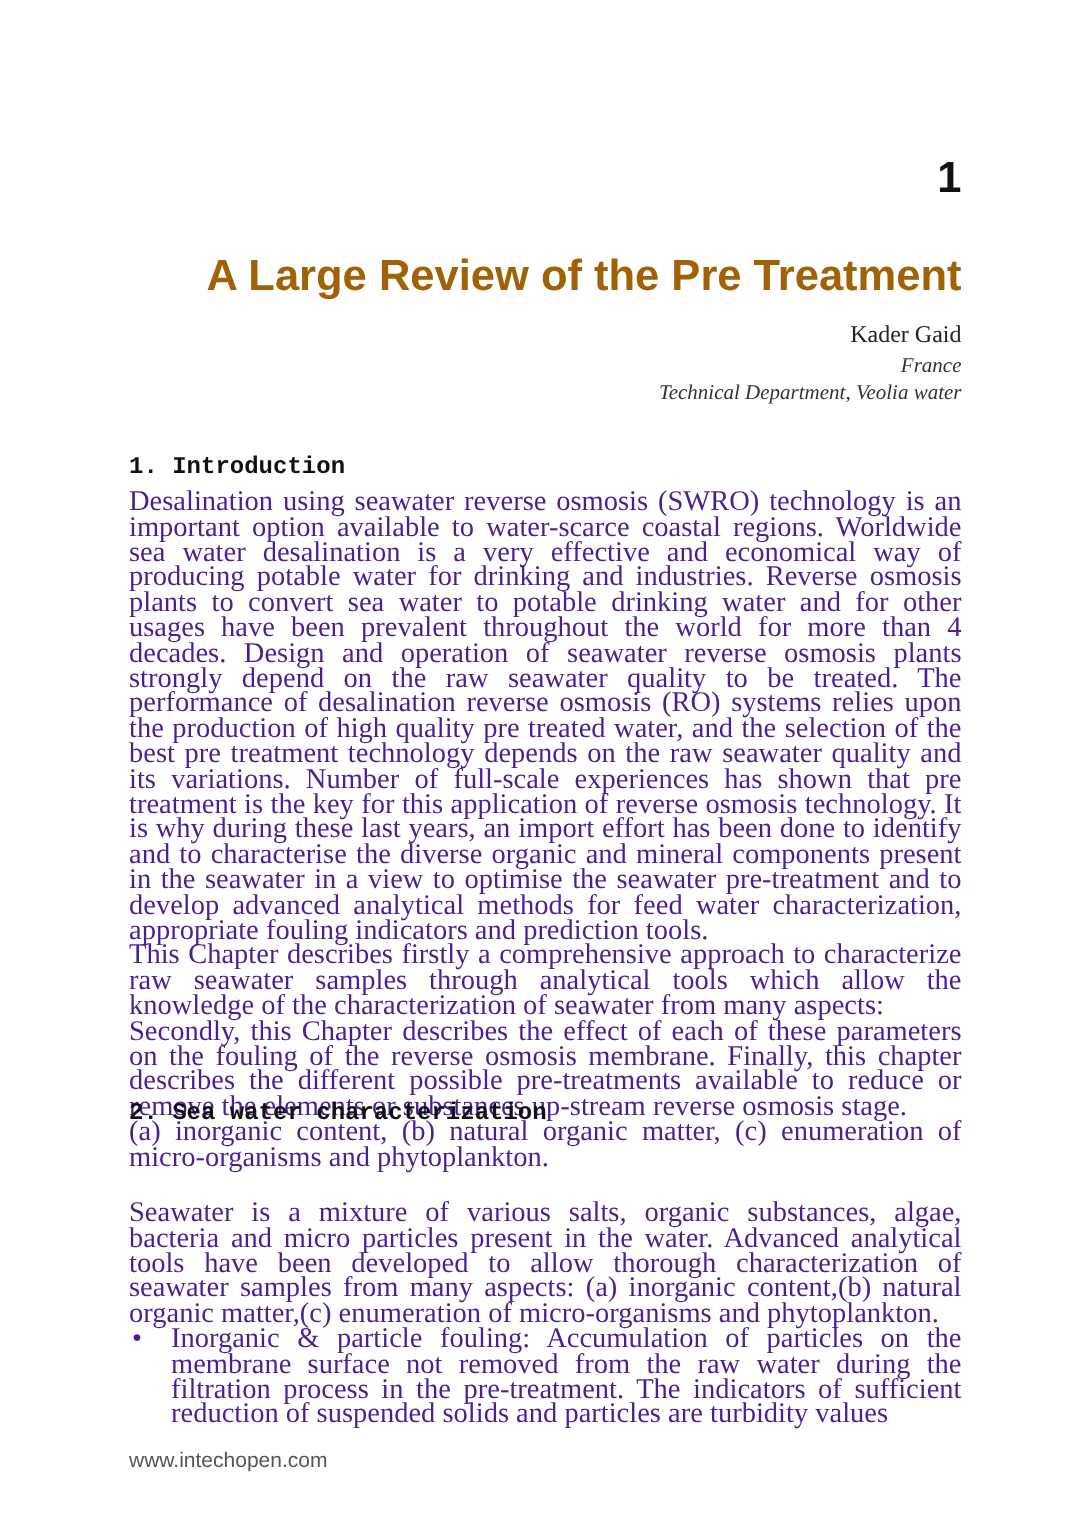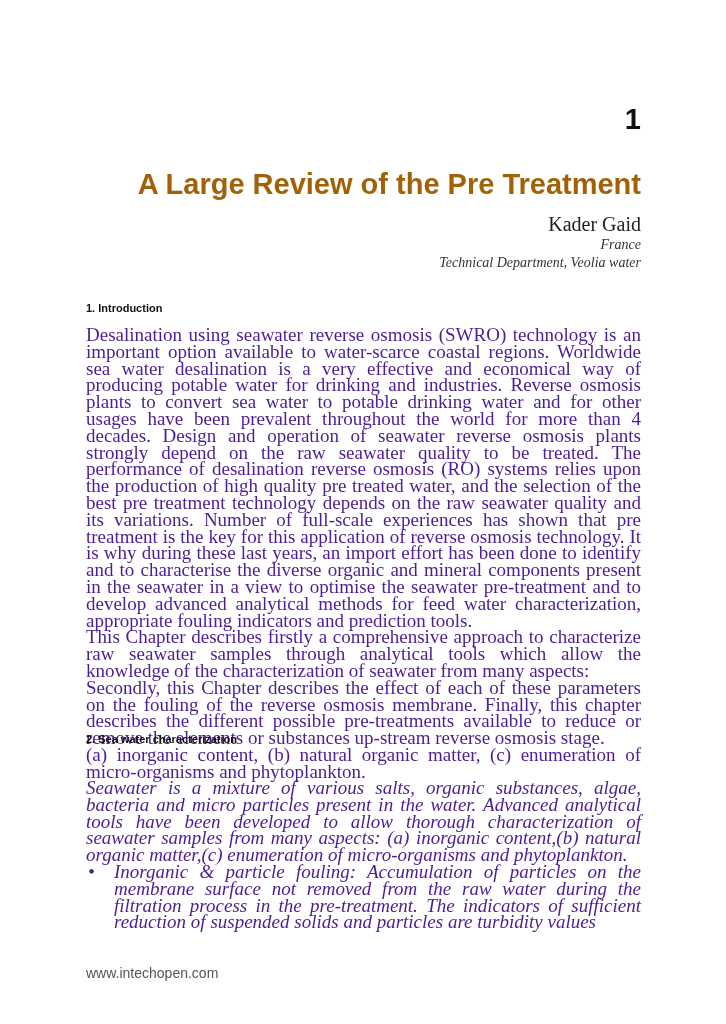--- a/index.html
+++ b/index.html
@@ -8,30 +8,30 @@
     .chapter-num {
       position: absolute; right: 85px; top: 103px;
       font-family: "Liberation Sans", sans-serif; font-weight: bold; font-size: 29px; color: #111;
     }
     .chapter-title {
       position: absolute; right: 85px; top: 168px; white-space: nowrap;
       font-family: "Liberation Sans", sans-serif; font-weight: bold; font-size: 29px; color: #a16207;
     }
     .author {
       position: absolute; right: 85px; top: 215px; text-align: right;
-      font-family: "Liberation Serif", serif; font-size: 20px; color: #222; line-height: 18px;
+      font-family: "Liberation Serif", serif; font-size: 16px; color: #222; line-height: 18px;
     }
     .affil {
       position: absolute; right: 85px; top: 236px; text-align: right;
       font-family: "Liberation Serif", serif; font-style: italic; font-size: 14px; color: #333; line-height: 18px;
     }
     .affil div { white-space: nowrap; }
     .section-head {
       position: absolute; left: 86px;
-      font-family: Liberation Sans, sans-serif; font-weight: bold; font-size: 11px; color: #111;
+      font-family: Liberation Mono, monospace; font-weight: bold; font-size: 16px; color: #111;
     }
     .body-block {
       position: absolute; left: 86px; width: 555px;
       font-family: "Liberation Serif", serif; font-size: 19px; line-height: 16.8px; color: #4c1d95;
       text-align: justify;
     }
     .body-block p { margin: 0; }
     .bullet-list { margin: 0; padding: 0; list-style: none; }
     .bullet-item { position: relative; padding-left: 28px; }
     .bullet-mark { position: absolute; left: 2px; top: 0; }
@@ -60,21 +60,21 @@
 
   <div class="body-block" style="top:327px;">
     <p>Desalination using seawater reverse osmosis (SWRO) technology is an important option available to water-scarce coastal regions. Worldwide sea water desalination is a very effective and economical way of producing potable water for drinking and industries. Reverse osmosis plants to convert sea water to potable drinking water and for other usages have been prevalent throughout the world for more than 4 decades. Design and operation of seawater reverse osmosis plants strongly depend on the raw seawater quality to be treated. The performance of desalination reverse osmosis (RO) systems relies upon the production of high quality pre treated water, and the selection of the best pre treatment technology depends on the raw seawater quality and its variations. Number of full-scale experiences has shown that pre treatment is the key for this application of reverse osmosis technology. It is why during these last years, an import effort has been done to identify and to characterise the diverse organic and mineral components present in the seawater in a view to optimise the seawater pre-treatment and to develop advanced analytical methods for feed water characterization, appropriate fouling indicators and prediction tools.</p>
     <p>This Chapter describes firstly a comprehensive approach to characterize raw seawater samples through analytical tools which allow the knowledge of the characterization of seawater from many aspects:</p>
     <p>Secondly, this Chapter describes the effect of each of these parameters on the fouling of the reverse osmosis membrane. Finally, this chapter describes the different possible pre-treatments available to reduce or remove the elements or substances up-stream reverse osmosis stage.</p>
     <p>(a) inorganic content, (b) natural organic matter, (c) enumeration of micro-organisms and phytoplankton.</p>
   </div>
 
   <div class="section-head" style="top:733px;">2. Sea water characterization</div>
 
-  <div class="body-block" style="top:780px;font-style:italic;">
+  <div class="body-block" style="top:801px;">
     <p>Seawater is a mixture of various salts, organic substances, algae, bacteria and micro particles present in the water. Advanced analytical tools have been developed to allow thorough characterization of seawater samples from many aspects: (a)   inorganic content,(b) natural organic matter,(c) enumeration of micro-organisms and phytoplankton.</p>
     <ul class="bullet-list">
       <li class="bullet-item">
         <span class="bullet-mark">•</span>
         <span>Inorganic &amp; particle fouling: Accumulation of particles on the membrane surface not removed from the raw water during the filtration process in the pre-treatment. The indicators of sufficient reduction of suspended solids and particles are turbidity values</span>
       </li>
     </ul>
   </div>
 
   <div class="footer">www.intechopen.com</div>

